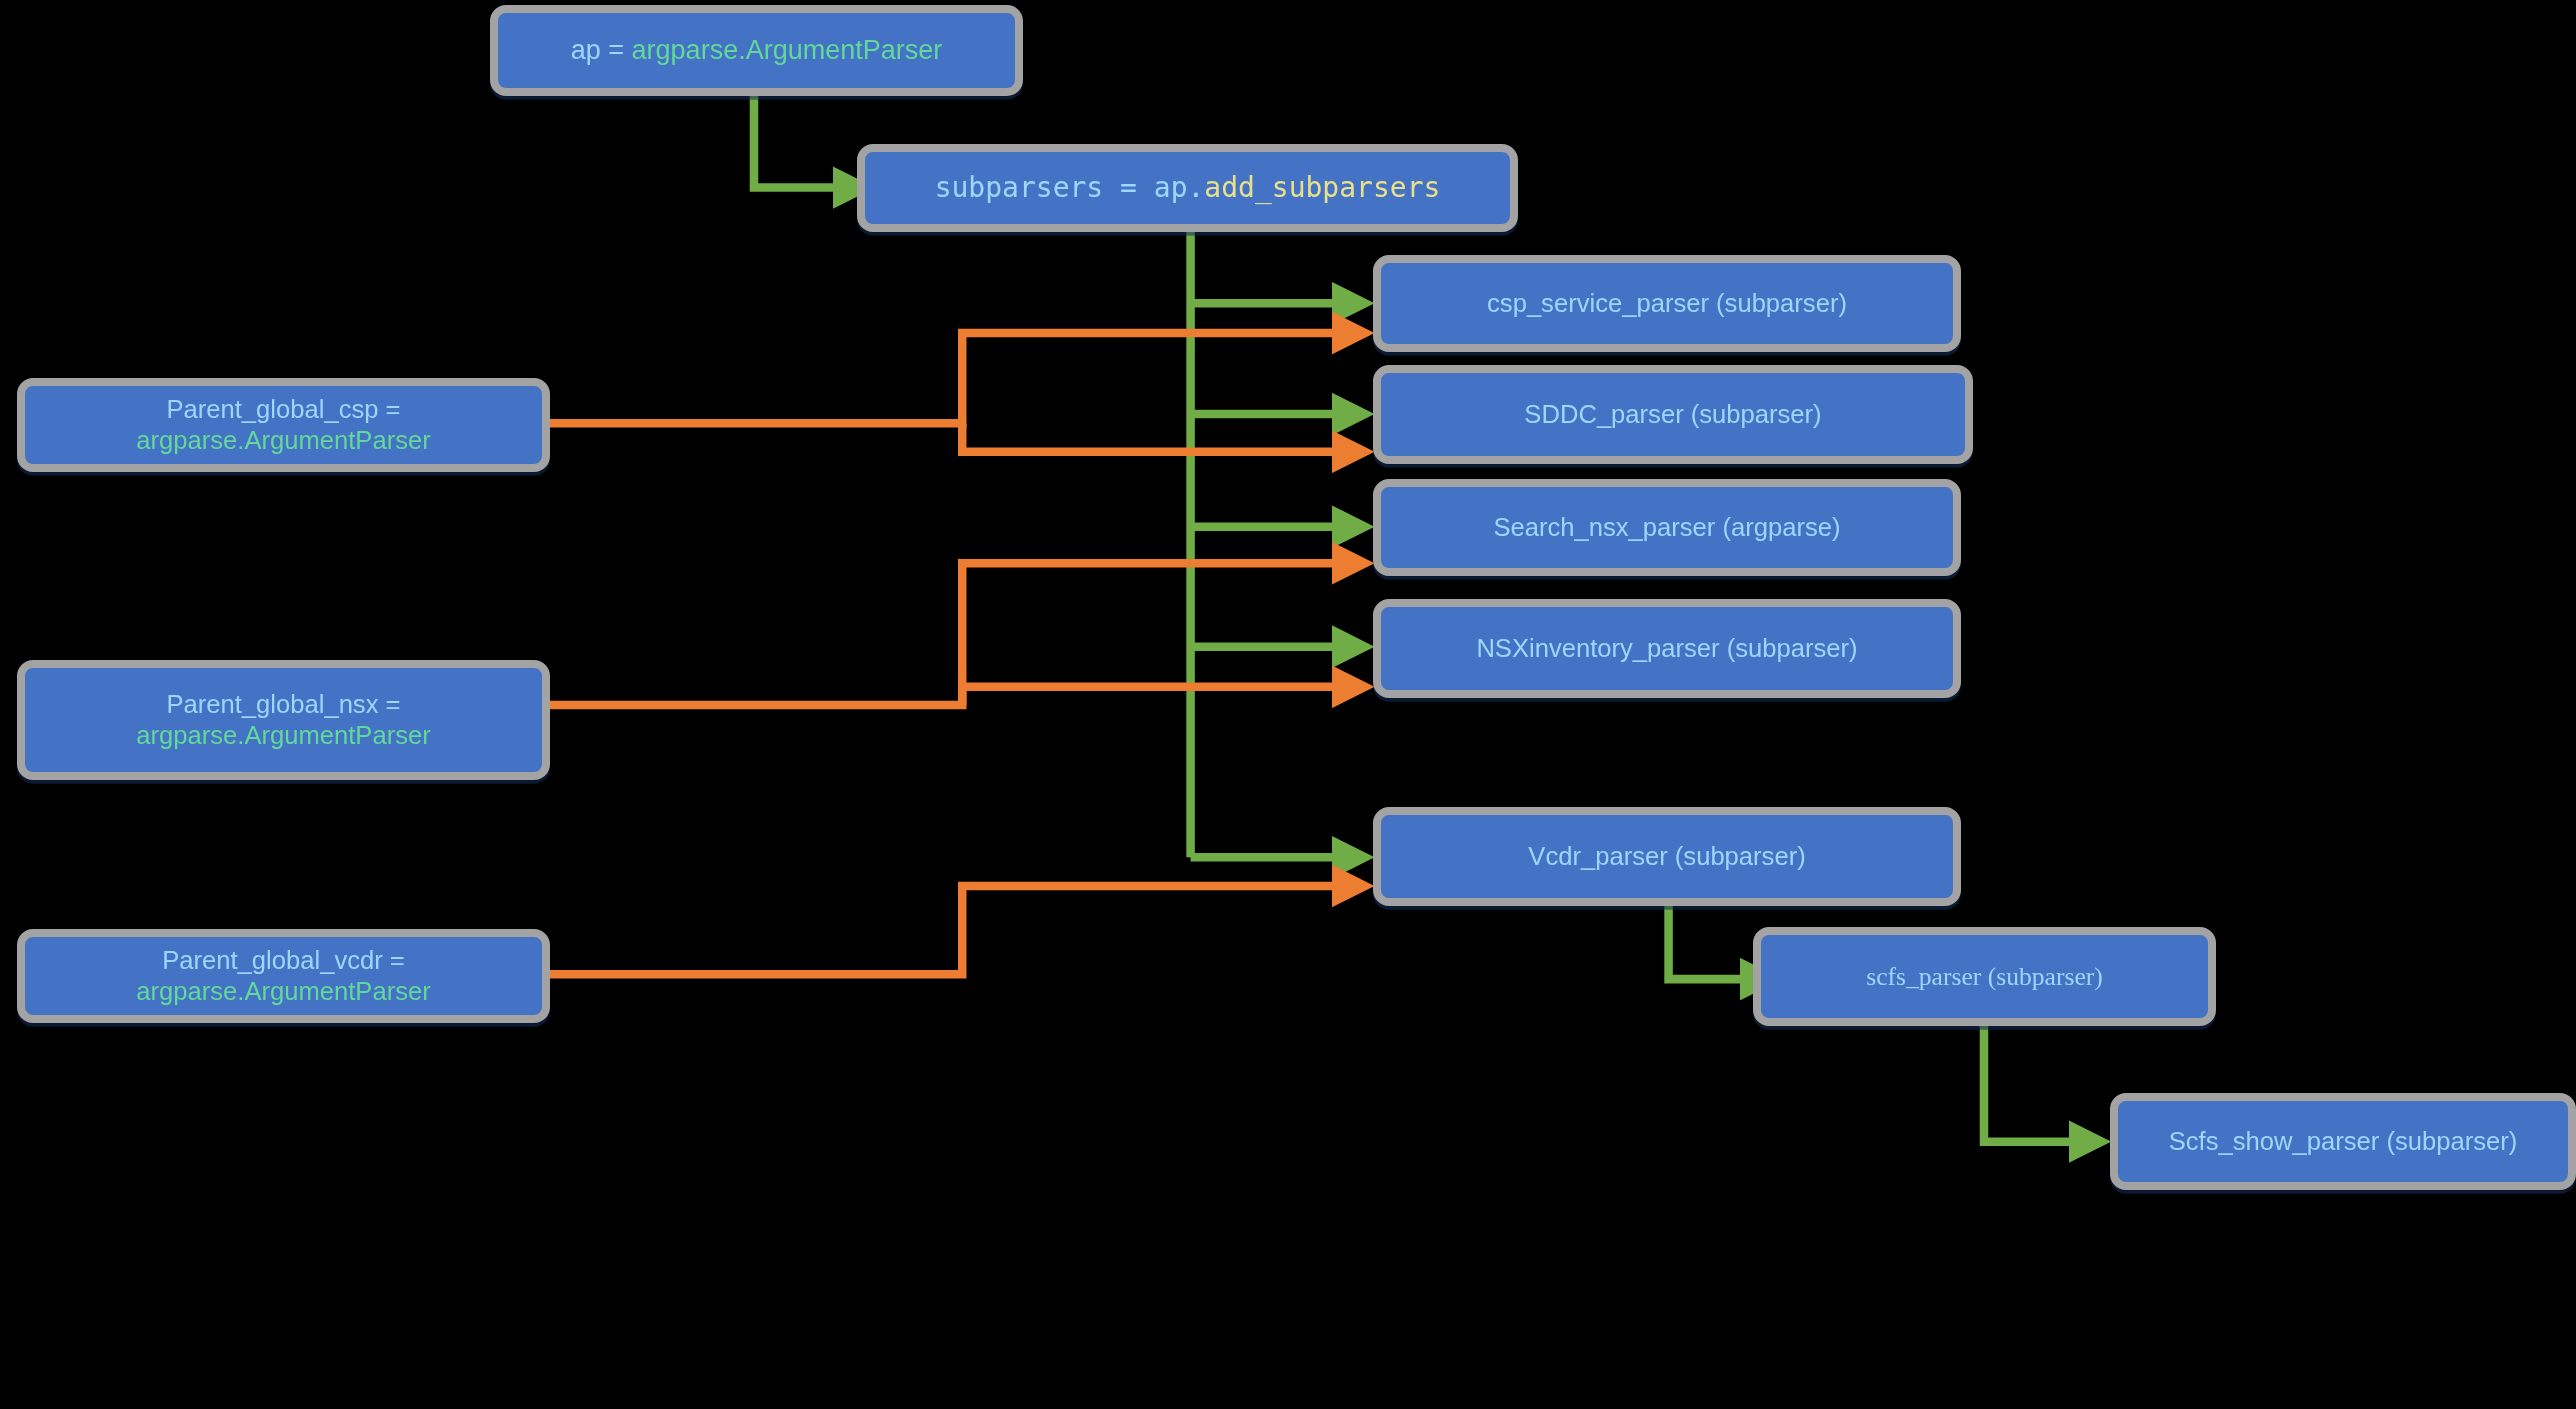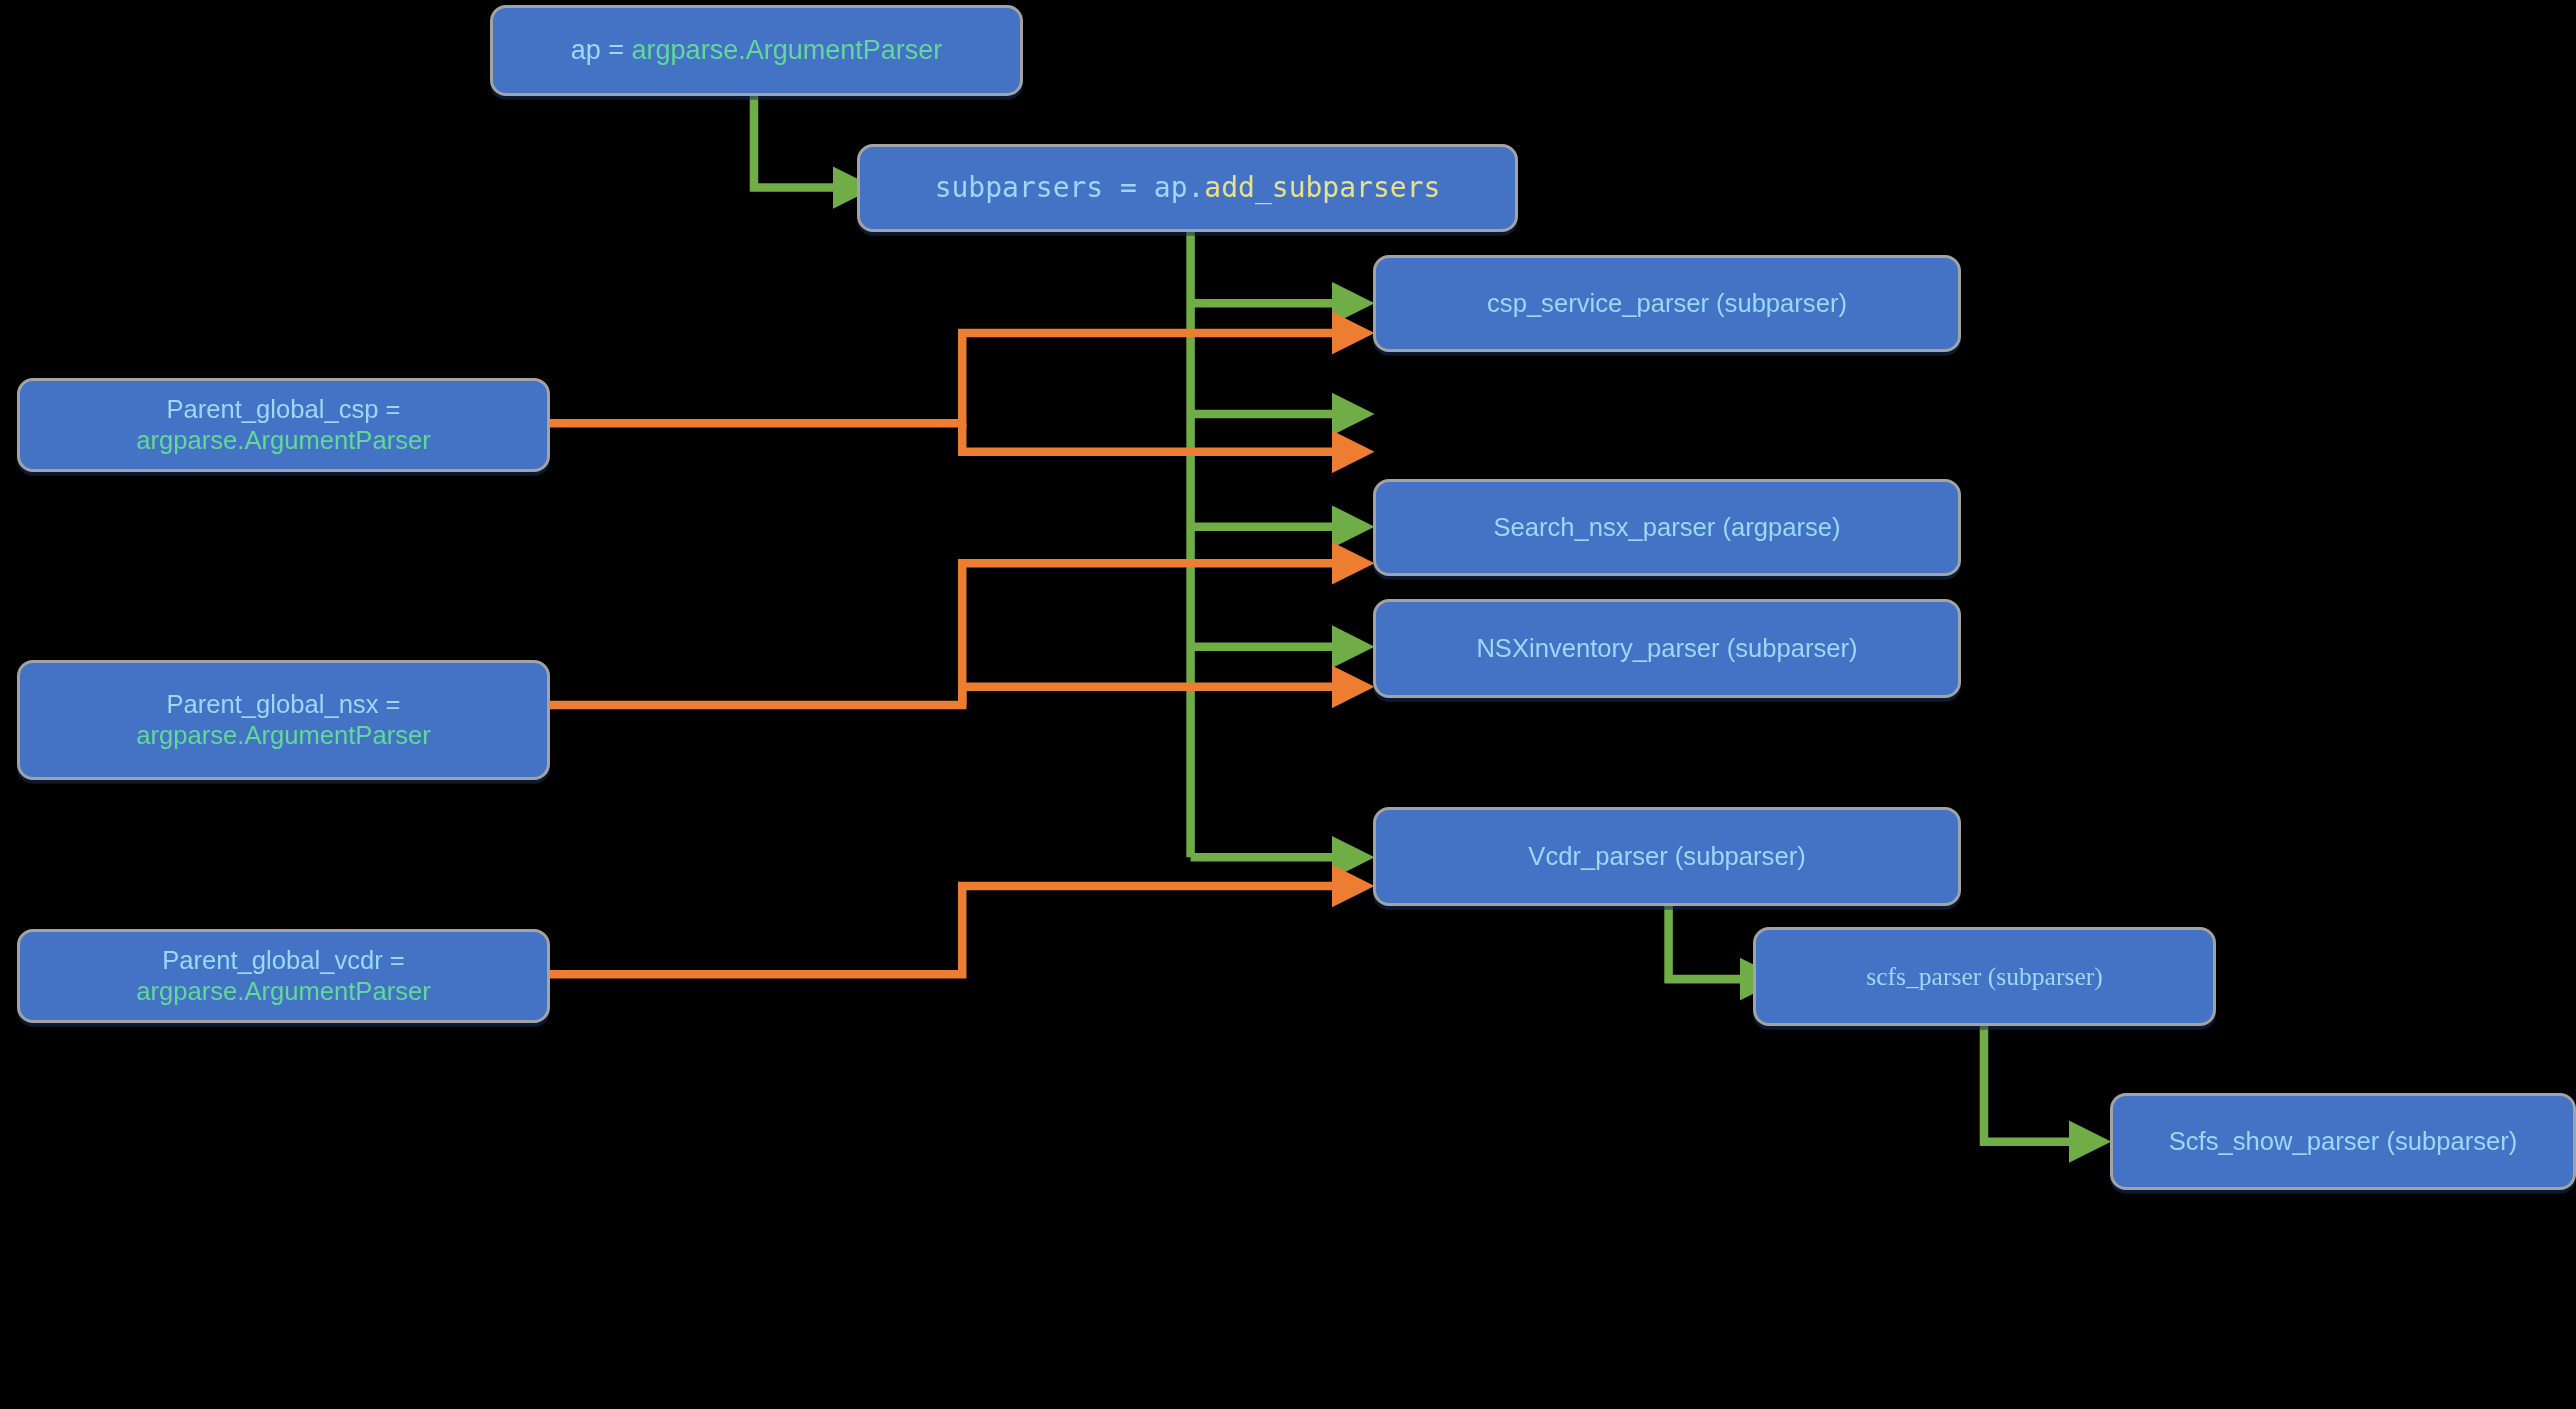--- a/index.html
+++ b/index.html
@@ -3,21 +3,21 @@
 <meta charset="utf-8">
 <style>
   html,body{margin:0;padding:0;background:#000;}
   body{width:2576px;height:1409px;overflow:hidden;font-family:"Liberation Sans",sans-serif;}
   #canvas{position:relative;width:2576px;height:1409px;background:#000;}
   svg.wires{position:absolute;left:0;top:0;width:2576px;height:1409px;pointer-events:none;}
   .node{
     position:absolute;
     box-sizing:border-box;
     background:#4472C4;
-    border:3px solid #a3a3a3;
+    border:8px solid #a3a3a3;
     border-radius:16px;
     box-shadow:0 3.7px 0 rgba(20,45,90,.55);
     display:flex;align-items:center;justify-content:center;
     text-align:center;
     line-height:1.22;
     color:#9BD8FB;
     padding:18px 11px;
   }
   .node .t{display:block;width:100%;}
   .vname{color:#9BD8FB;}
@@ -99,20 +99,23 @@
     <span class="t">
       <span class="vname">Parent_global_vcdr =</span><br>
       <span class="vcall">argparse.ArgumentParser</span>
     </span>
   </div>
 
   <div class="node fs-md" style="left:1373px;top:255px;width:588px;height:97px;">
     <span class="t vname">csp_service_parser (subparser)</span>
   </div>
 
+  <div class="node fs-md" style="left:1373px;top:365px;width:600px;height:99px;">
+    <span class="t vname">SDDC_parser (subparser)</span>
+  </div>
 
   <div class="node fs-md" style="left:1373px;top:479px;width:588px;height:97px;">
     <span class="t vname">Search_nsx_parser (argparse)</span>
   </div>
 
   <div class="node fs-md" style="left:1373px;top:599px;width:588px;height:99px;">
     <span class="t vname">NSXinventory_parser (subparser)</span>
   </div>
 
   <div class="node fs-md" style="left:1373px;top:807px;width:588px;height:99px;">

